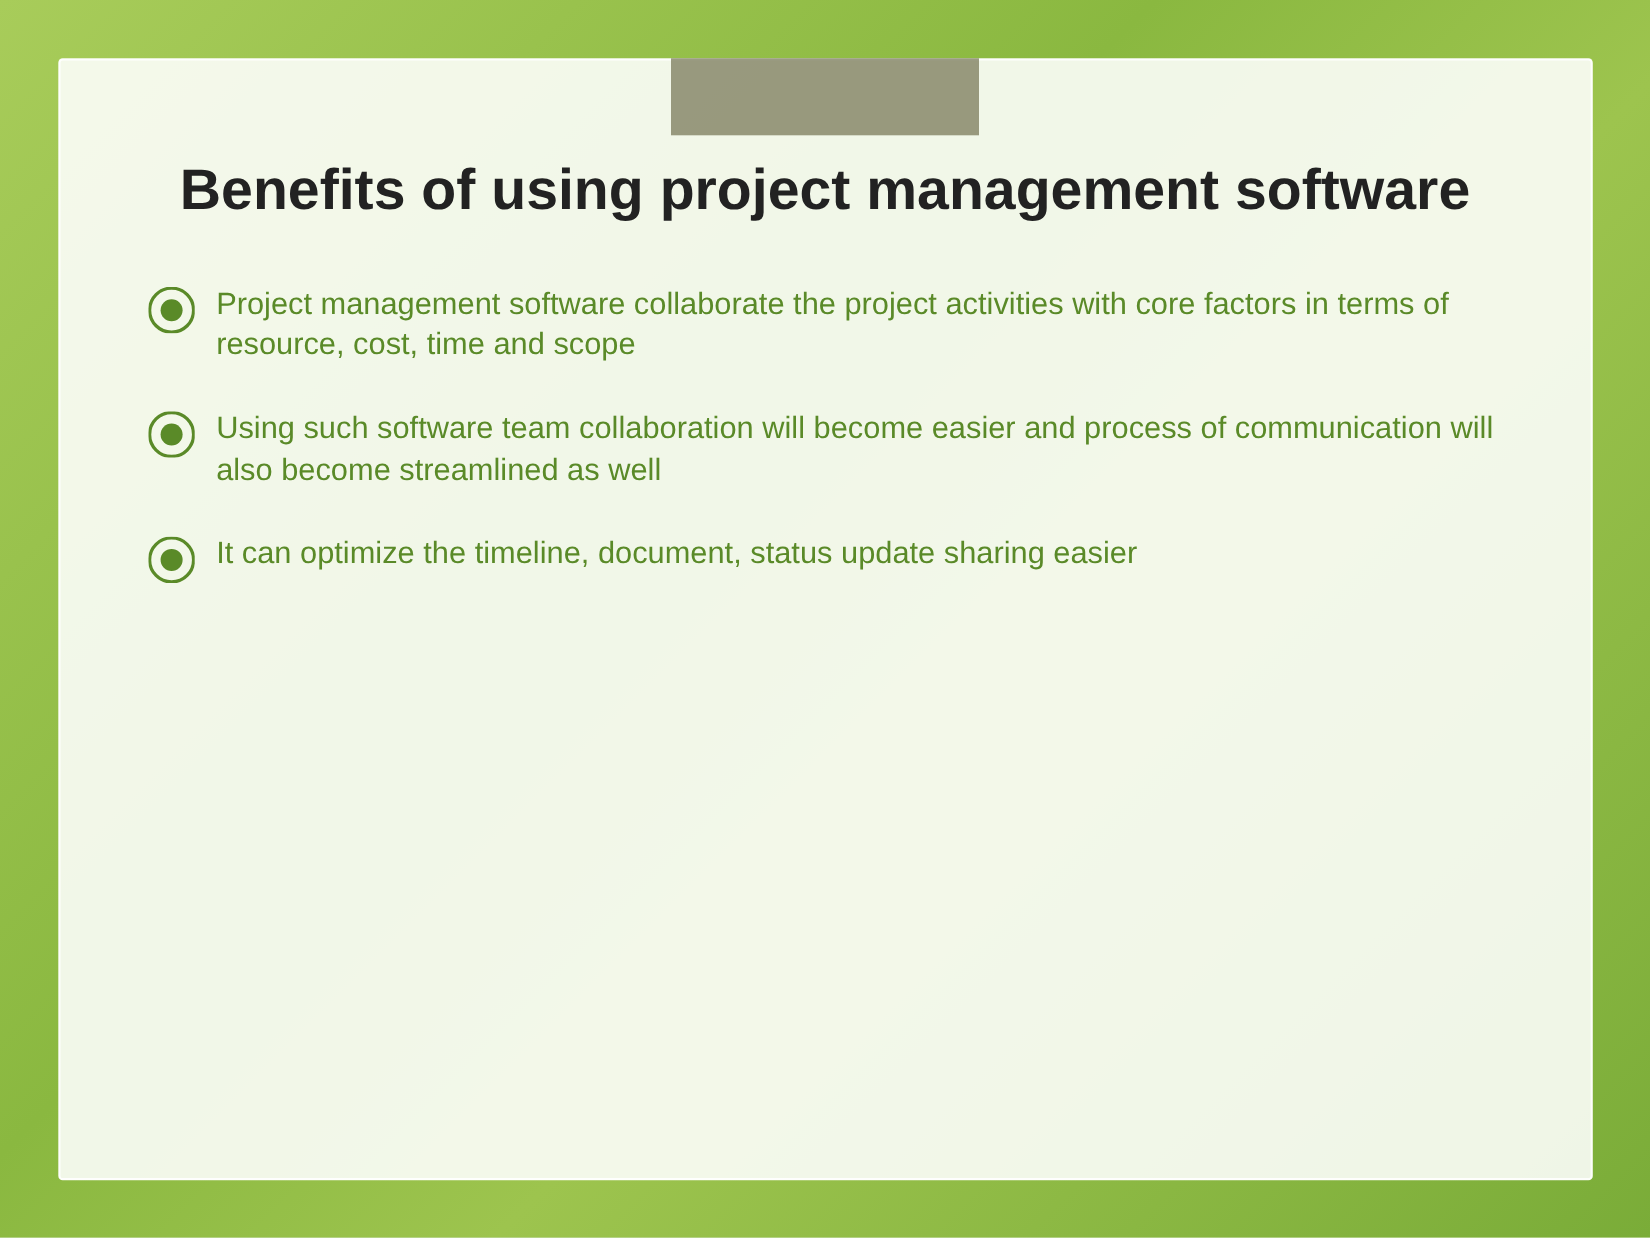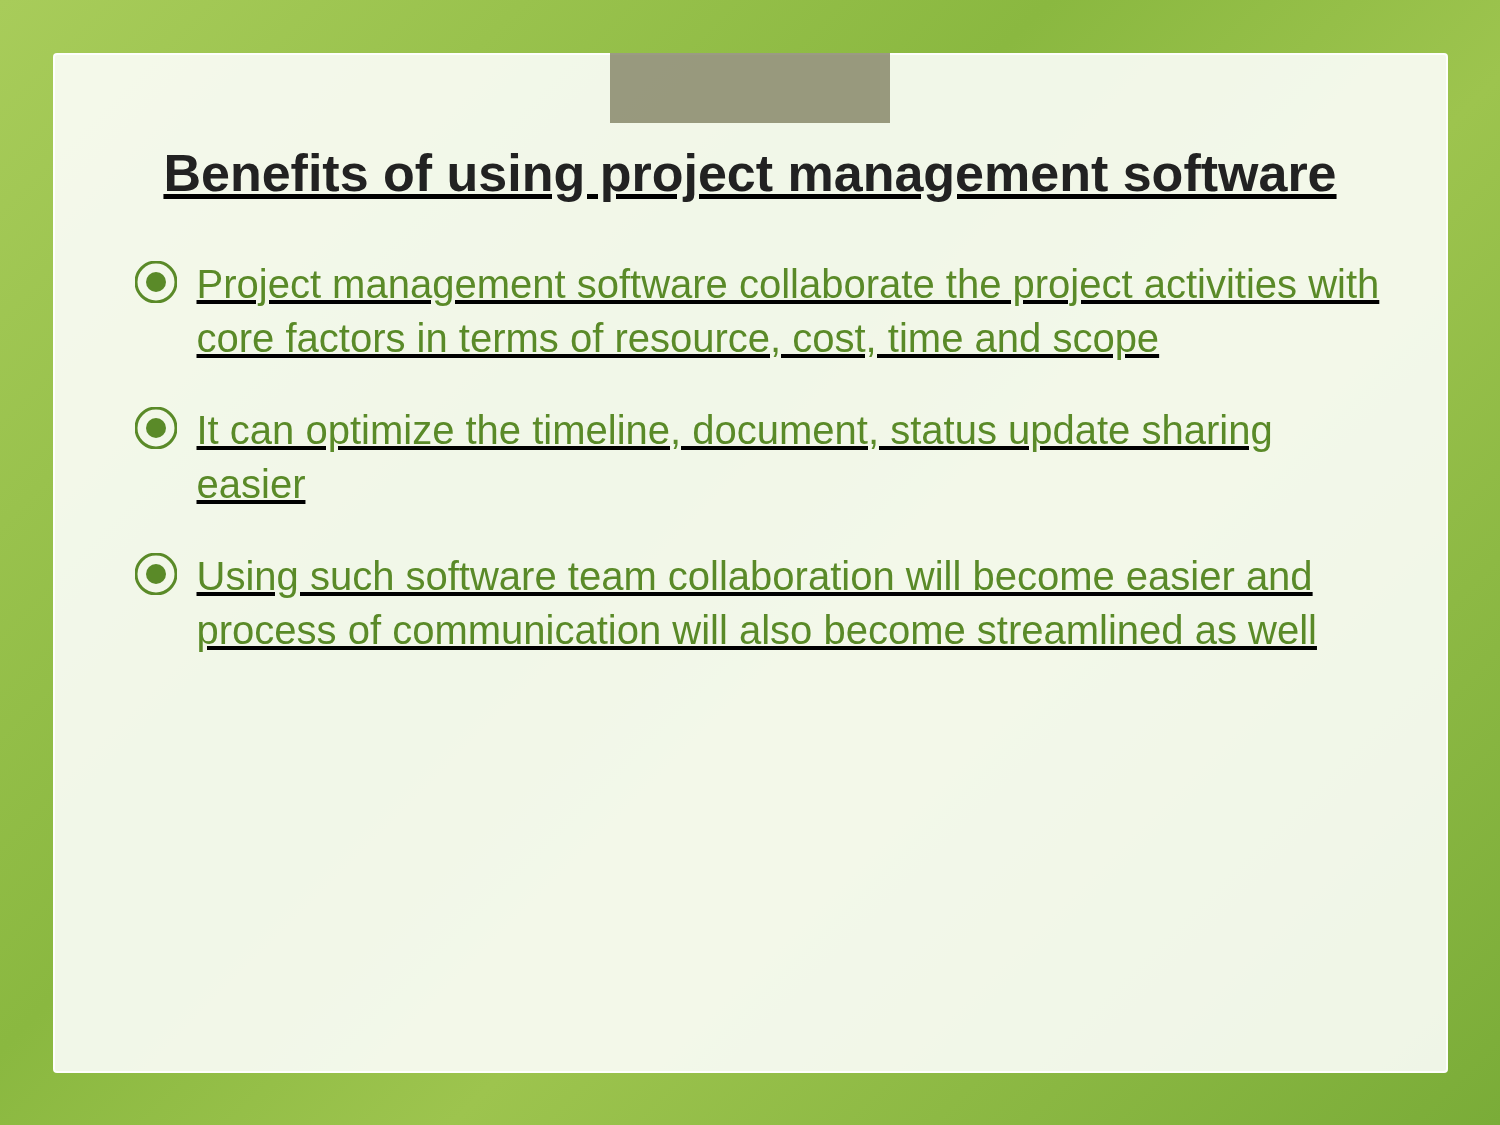--- a/index.html
+++ b/index.html
@@ -27,21 +27,20 @@
     }
 
     .slide-inner {
       width: 1395px;
       height: 1020px;
       background: rgba(255, 255, 255, 0.88);
       border: 2px solid rgba(255, 255, 255, 0.9);
       border-radius: 4px;
       position: relative;
       padding: 30px 60px 44px 60px;
-      text-decoration: underline;
     }
 
     
     .top-decoration {
       position: absolute;
       top: -2px;
       left: 50%;
       transform: translateX(-50%);
       width: 280px;
       height: 70px;
@@ -86,21 +85,21 @@
     }
 
     .bullet-icon svg {
       width: 42px;
       height: 42px;
     }
 
     .bullet-text {
       flex: 1;
       color: #5a8a28;
-      font-size: 40px;
+      font-size: 28px;
       line-height: 1.35;
     }
   </style>
 </head>
 <body>
 
 <div class="slide-container">
   <div class="slide-inner">
 
     <div class="top-decoration"></div>
@@ -119,30 +118,30 @@
         <span class="bullet-text">Project management software collaborate the project activities with core factors in terms of resource, cost, time and scope</span>
       </li>
 
       <li class="bullet-item">
         <span class="bullet-icon">
           <svg viewBox="0 0 42 42" xmlns="http://www.w3.org/2000/svg">
             <circle cx="21" cy="21" r="20" fill="none" stroke="#5a8a28" stroke-width="3"></circle>
             <circle cx="21" cy="21" r="10" fill="#5a8a28"></circle>
           </svg>
         </span>
-        <span class="bullet-text">It can optimize the timeline, document, status update sharing easier</span>
+        <span class="bullet-text">Using such software team collaboration will become easier and process of communication will also become streamlined as well</span>
       </li>
 
       <li class="bullet-item">
         <span class="bullet-icon">
           <svg viewBox="0 0 42 42" xmlns="http://www.w3.org/2000/svg">
             <circle cx="21" cy="21" r="20" fill="none" stroke="#5a8a28" stroke-width="3"></circle>
             <circle cx="21" cy="21" r="10" fill="#5a8a28"></circle>
           </svg>
         </span>
-        <span class="bullet-text">Using such software team collaboration will become easier and process of communication will also become streamlined as well</span>
+        <span class="bullet-text">It can optimize the timeline, document, status update sharing easier</span>
       </li>
 
 
     </ul>
 
   </div>
 </div>
 
 </body></html>

